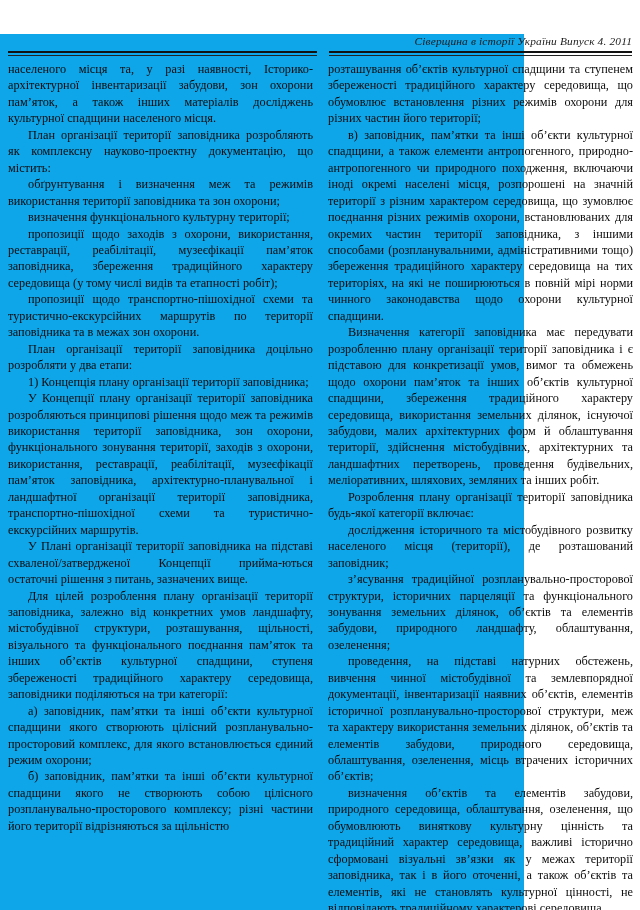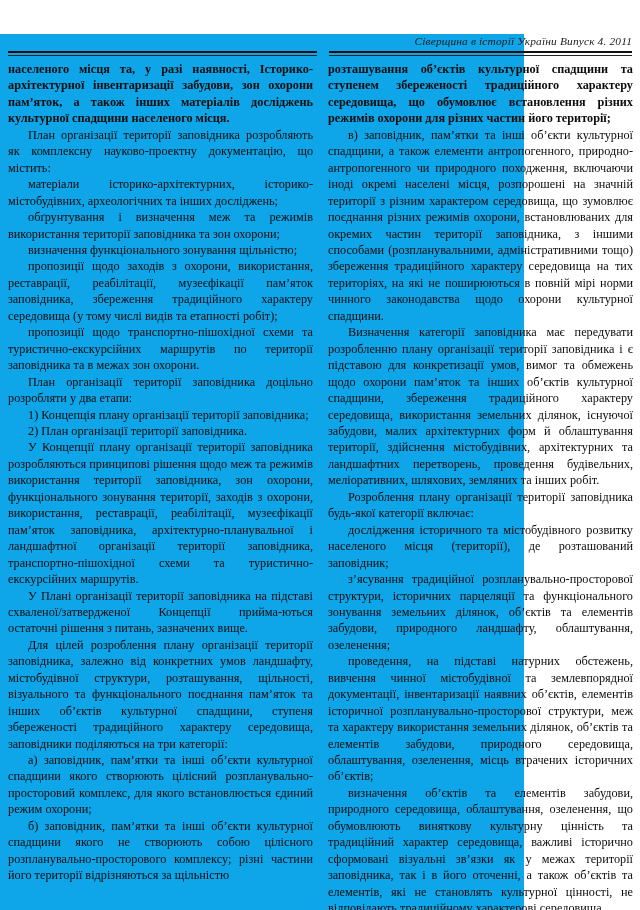--- a/index.html
+++ b/index.html
@@ -84,21 +84,20 @@
     text-justify: inter-word;
     text-indent: 20px;
     font-size: 12.25px;
     line-height: 16.45px;
     color: #0c0c0c;
     hyphens: manual;
   }
   
   .col p.cont {
     text-indent: 0;
-    font-weight: bold;
   }
   
   .col p {
     text-align-last: left;
   }
 
   
   .footer {
     position: absolute;
     left: 0;
@@ -128,28 +127,26 @@
     <div class="rule-seg rule-thick hdr-left-thick"></div>
     <div class="rule-seg rule-thin  hdr-left-thin"></div>
     <div class="rule-seg rule-thick hdr-right-thick"></div>
     <div class="rule-seg rule-thin  hdr-right-thin"></div>
   </div>
 
   <div class="columns">
     <div class="col col-left" id="col-left">
         <p class="cont">населеного місця та, у разі наявності, Історико-архітектурної інвентаризації забудови, зон охорони памʼяток, а також інших матеріалів досліджень культурної спадщини населеного місця.</p>
         <p>План організації території заповідника розробляють як комплексну науково-проектну документацію, що містить:</p>
-        <p>матеріали історико-архітектурних, історико-містобудівних, археологічних та інших досліджень;</p>
         <p>обґрунтування і визначення меж та режимів використання території заповідника та зон охорони;</p>
-        <p>визначення функціонального зонування щільністю;</p>
+        <p>визначення функціонального культурну території;</p>
         <p>пропозиції щодо заходів з охорони, використання, реставрації, реабілітації, музеєфікації памʼяток заповідника, збереження традиційного характеру середовища (у тому числі видів та етапності робіт);</p>
         <p>пропозиції щодо транспортно-пішохідної схеми та туристично-екскурсійних маршрутів по території заповідника та в межах зон охорони.</p>
         <p>План організації території заповідника доцільно розробляти у два етапи:</p>
         <p>1) Концепція плану організації території заповідника;</p>
-        <p>2) План організації території заповідника.</p>
         <p>У Концепції плану організації території заповідника розробляються принципові рішення щодо меж та режимів використання території заповідника, зон охорони, функціонального зонування території, заходів з охорони, використання, реставрації, реабілітації, музеєфікації памʼяток заповідника, архітектурно-планувальної і ландшафтної організації території заповідника, транспортно-пішохідної схеми та туристично-екскурсійних маршрутів.</p>
         <p>У Плані організації території заповідника на підставі схваленої/затвердженої Концепції прийма-ються остаточні рішення з питань, зазначених вище.</p>
         <p>Для цілей розроблення плану організації території заповідника, залежно від конкретних умов ландшафту, містобудівної структури, розташування, щільності, візуального та функціонального поєднання памʼяток та інших обʼєктів культурної спадщини, ступеня збереженості традиційного характеру середовища, заповідники поділяються на три категорії:</p>
         <p>а) заповідник, памʼятки та інші обʼєкти культурної спадщини якого створюють цілісний розпланувально-просторовий комплекс, для якого встановлюється єдиний режим охорони;</p>
         <p>б) заповідник, памʼятки та інші обʼєкти культурної спадщини якого не створюють собою цілісного розпланувально-просторового комплексу; різні частини його території відрізняються за щільністю</p>
       </div>
     <div class="col col-right" id="col-right">
         <p class="cont">розташування обʼєктів культурної спадщини та ступенем збереженості традиційного характеру середовища, що обумовлює встановлення різних режимів охорони для різних частин його території;</p>
         <p>в) заповідник, памʼятки та інші обʼєкти культурної спадщини, а також елементи антропогенного, природно-антропогенного чи природного походження, включаючи іноді окремі населені місця, розпорошені на значній території з різним характером середовища, що зумовлює поєднання різних режимів охорони, встановлюваних для окремих частин території заповідника, з іншими способами (розпланувальними, адміністративними тощо) збереження традиційного характеру середовища на тих територіях, на які не поширюються в повній мірі норми чинного законодавства щодо охорони культурної спадщини.</p>
         <p>Визначення категорії заповідника має передувати розробленню плану організації території заповідника і є підставою для конкретизації умов, вимог та обмежень щодо охорони памʼяток та інших обʼєктів культурної спадщини, збереження традиційного характеру середовища, використання земельних ділянок, існуючої забудови, малих архітектурних форм й облаштування території, здійснення містобудівних, архітектурних та ландшафтних перетворень, проведення будівельних, меліоративних, шляхових, земляних та інших робіт.</p>

